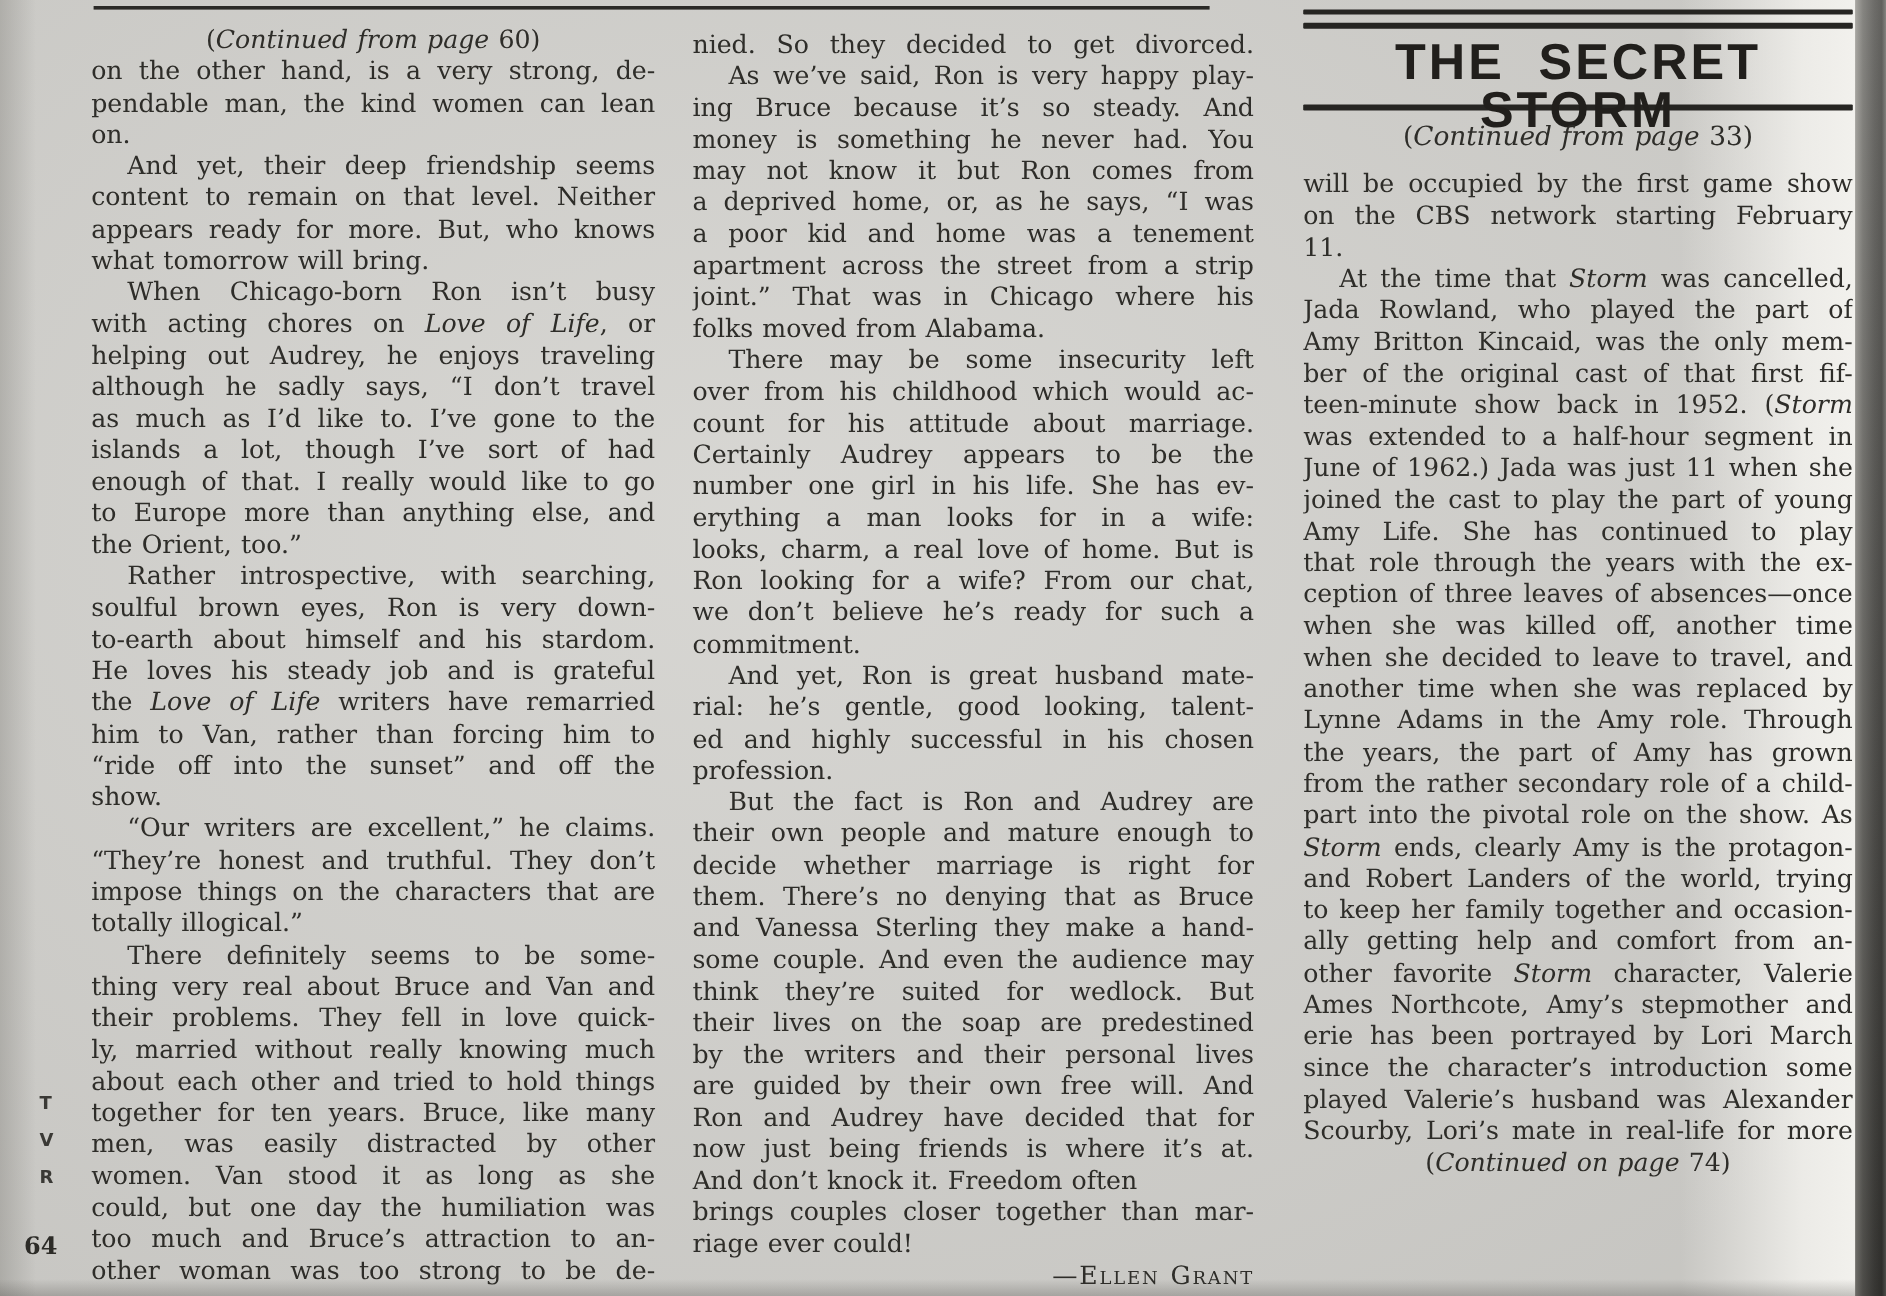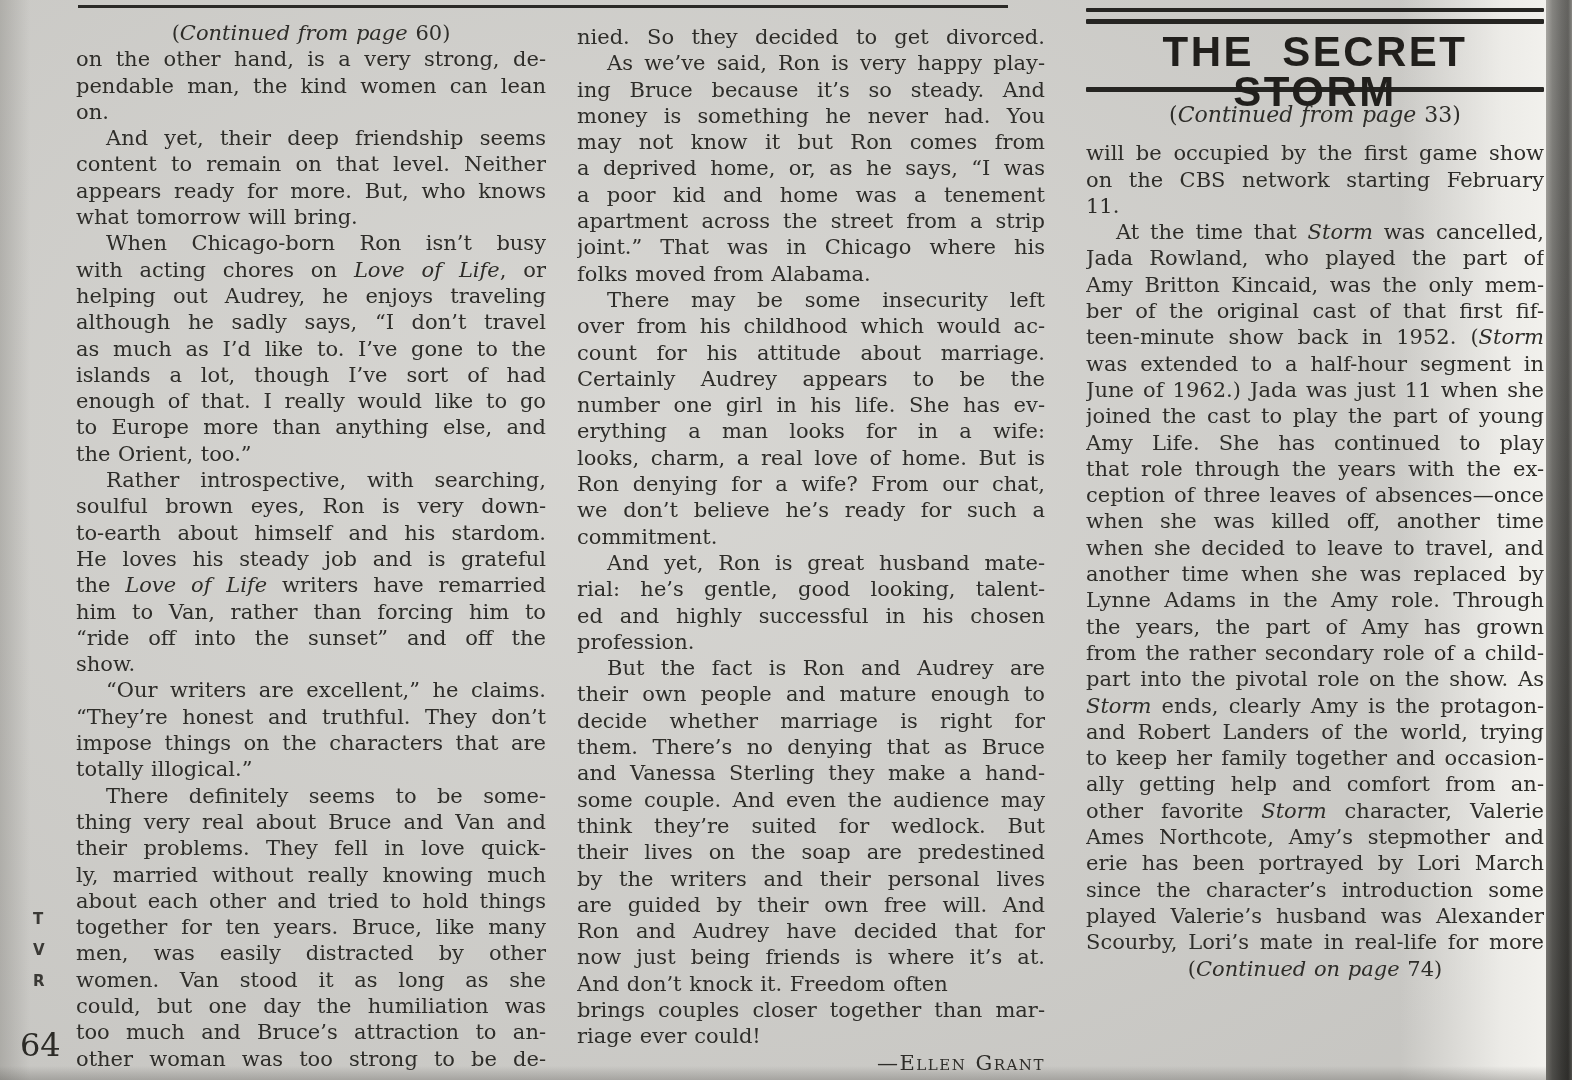--- a/index.html
+++ b/index.html
@@ -48,21 +48,21 @@
     text-align:center;letter-spacing:2.5px;word-spacing:14px;color:#211f1c;
   }
   .hdr-rule.r3{height:5px;margin-top:15px;}
   .hdr-cont{margin-top:10px;font-size:22px;}
   .col3 .body-lines{margin-top:12px;}
   
   .spine{position:absolute;left:33px;top:912px;z-index:3;
     font-family:"DejaVu Sans","Liberation Sans",sans-serif;font-weight:bold;
     font-size:15px;color:#3a3935;display:flex;flex-direction:column;gap:16px;line-height:15px;}
   .pagenum{position:absolute;left:20px;top:1026px;z-index:3;
-    font-weight:normal;font-size:32px;color:#2c2b27;}
+    font-weight:bold;font-size:20px;color:#2c2b27;}
 </style>
 </head>
 <body>
 
 <div class="page">
 
   <div class="edge-left"></div>
   <div class="curl-highlight"></div>
 
   <div class="top-rule"></div>
@@ -121,21 +121,21 @@
       <div class="line j">apartment across the street from a strip</div>
       <div class="line j">joint.” That was in Chicago where his</div>
       <div class="line l">folks moved from Alabama.</div>
       <div class="line j ind">There may be some insecurity left</div>
       <div class="line j">over from his childhood which would ac-</div>
       <div class="line j">count for his attitude about marriage.</div>
       <div class="line j">Certainly Audrey appears to be the</div>
       <div class="line j">number one girl in his life. She has ev-</div>
       <div class="line j">erything a man looks for in a wife:</div>
       <div class="line j">looks, charm, a real love of home. But is</div>
-      <div class="line j">Ron denying for a wife? From our chat,</div>
+      <div class="line j">Ron looking for a wife? From our chat,</div>
       <div class="line j">we don’t believe he’s ready for such a</div>
       <div class="line l">commitment.</div>
       <div class="line j ind">And yet, Ron is great husband mate-</div>
       <div class="line j">rial: he’s gentle, good looking, talent-</div>
       <div class="line j">ed and highly successful in his chosen</div>
       <div class="line l">profession.</div>
       <div class="line j ind">But the fact is Ron and Audrey are</div>
       <div class="line j">their own people and mature enough to</div>
       <div class="line j">decide whether marriage is right for</div>
       <div class="line j">them. There’s no denying that as Bruce</div>

